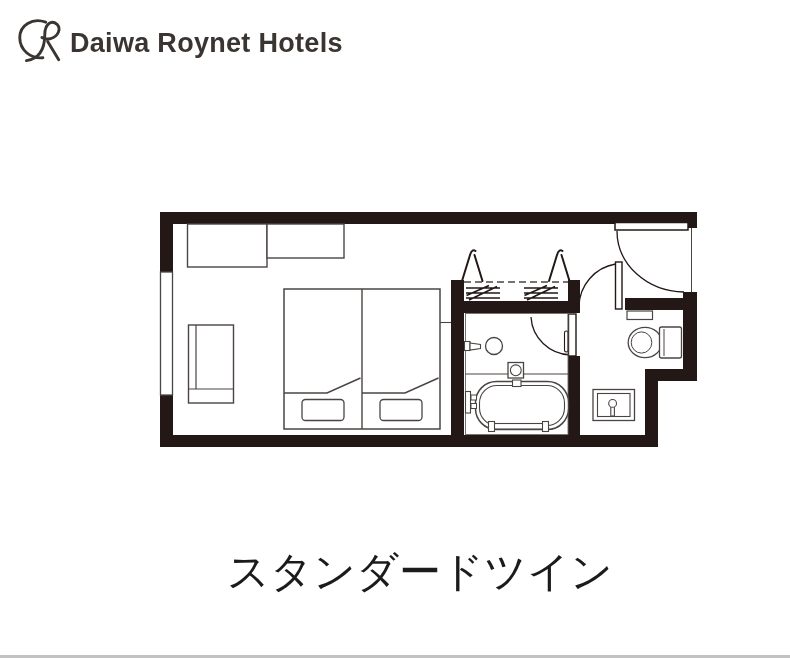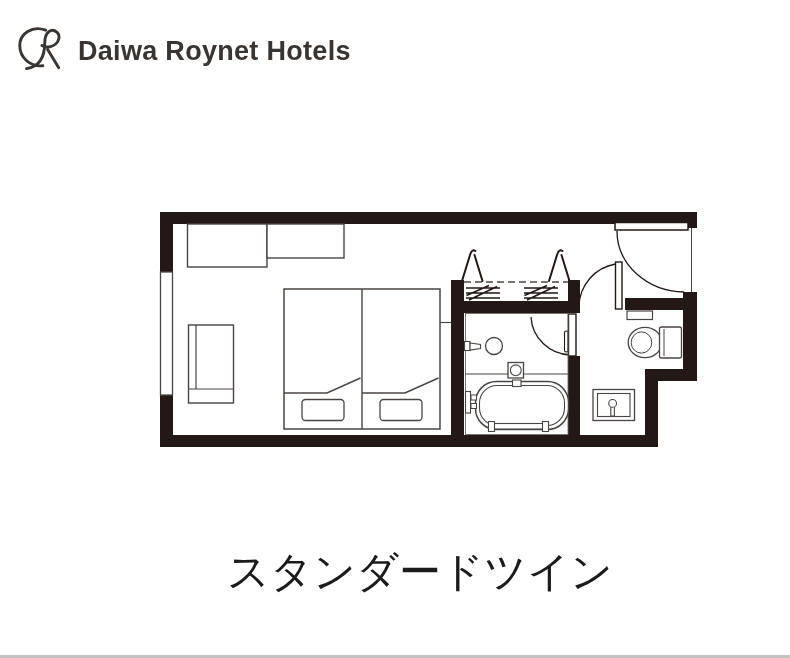--- a/index.html
+++ b/index.html
@@ -11,22 +11,22 @@
   body{
     width:790px;height:658px;
     position:relative;
     background:#ffffff;
     overflow:hidden;
     box-sizing:border-box;
     border-bottom:3px solid #c2c2c2;
     font-family:"Liberation Sans",sans-serif;
   }
   .logo{
-    position:absolute;left:14px;top:24px;
-    display:flex;align-items:center;gap:14px;
+    position:absolute;left:14px;top:16px;
+    display:flex;align-items:center;gap:6px;
   }
   .logo svg{width:50px;height:47px;}
   .brand{
     font-family:"Liberation Sans",sans-serif;
     font-weight:600;
     font-size:27px;
     color:var(--brand);
     letter-spacing:.3px;
     padding-top:8px;
     white-space:nowrap;

